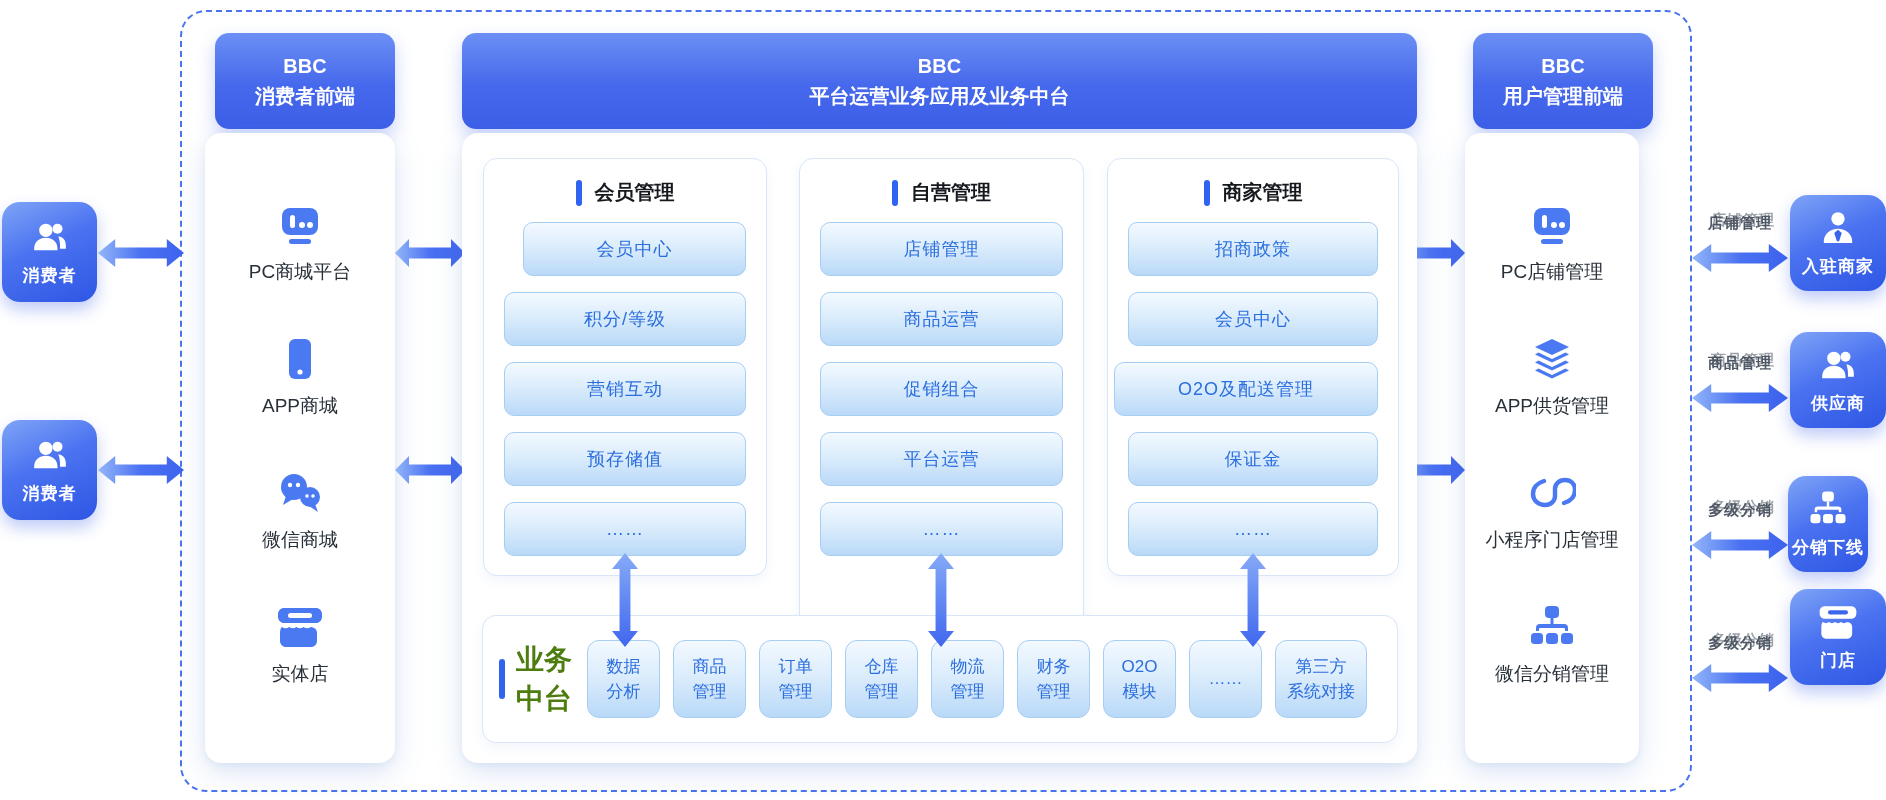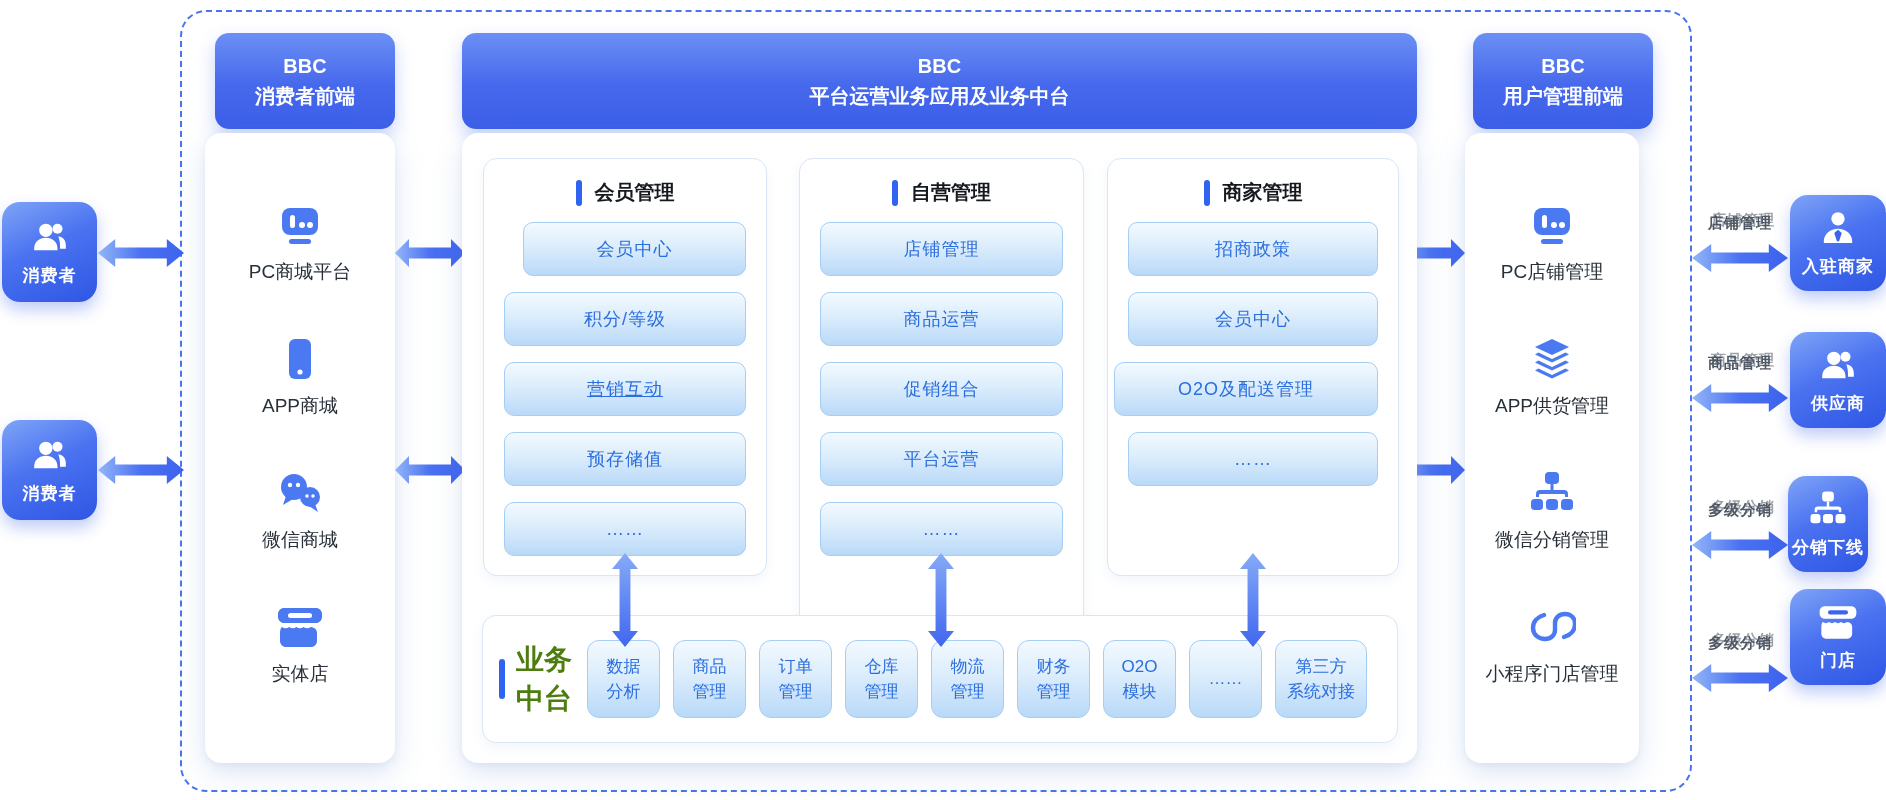--- a/index.html
+++ b/index.html
@@ -147,21 +147,21 @@
   </div>
   <div class="card" style="left:462px;top:133px;width:955px;height:630px;">
 
     <div class="subpanel" style="left:21px;top:25px;width:284px;height:418px;">
       <div class="sp-title">
           <span class="tbar"></span>
           <span style="white-space: pre-line;">会员管理</span>
         </div>
       <div class="btn" style="white-space: pre-line; margin-left: 39px;">会员中心</div>
       <div class="btn" style="white-space: pre-line;">积分/等级</div>
-      <div class="btn" style="white-space: pre-line; text-decoration: underline;">营销互动</div>
+      <div class="btn" style="white-space: pre-line;">营销互动</div>
       <div class="btn" style="white-space: pre-line;">预存储值</div>
       <div class="btn" style="white-space: pre-line;">……</div>
     </div>
 
     <div class="subpanel" style="left:337px;top:25px;width:285px;height:539px;">
       <div class="sp-title">
           <span class="tbar"></span>
           <span style="white-space: pre-line;">自营管理</span>
         </div>
       <div class="btn" style="white-space: pre-line;">店铺管理</div>
@@ -172,20 +172,21 @@
     </div>
 
     <div class="subpanel" style="left:645px;top:25px;width:292px;height:418px;">
       <div class="sp-title">
           <span class="tbar"></span>
           <span style="white-space: pre-line;">商家管理</span>
         </div>
       <div class="btn" style="white-space: pre-line; border-radius: 9px;">招商政策</div>
       <div class="btn" style="white-space: pre-line;">会员中心</div>
       <div class="btn" style="white-space: pre-line; margin-left: 6px;">O2O及配送管理</div>
+      <div class="btn" style="white-space: pre-line;">保证金</div>
       <div class="btn" style="white-space: pre-line;">……</div>
     </div>
 
     <div class="strip" style="left:20px;top:482px;width:916px;height:128px;">
       <div class="strip-title">
         <span class="tbar2"></span>
         <span style="white-space: pre-line;">业务
 中台</span>
       </div>
       <div class="chips">
@@ -232,36 +233,36 @@
     <div class="side-item">
       <svg viewBox="0 0 48 48" fill="currentColor">
           <path d="M24 4l17 8-17 8L7 12z"></path>
           <path d="M24 24l13.5-6.4L41 19.5 24 27.5 7 19.5l3.5-1.9z"></path>
           <path d="M24 32l13.5-6.4L41 27.5 24 35.5 7 27.5l3.5-1.9z"></path>
           <path d="M24 40l13.5-6.4L41 35.5 24 43.5 7 35.5l3.5-1.9z"></path>
         </svg>
       <span class="lbl" style="white-space: pre-line;">APP供货管理</span>
     </div>
     <div class="side-item">
+      <svg viewBox="0 0 48 48" fill="none" stroke="currentColor" stroke-width="4.4" stroke-linecap="round">
+          <path d="M16 12c-7 2-11 7-11 13 0 7 6 11 12 11 6 0 10-4 10-9V20c0-5 4-9 10-9s10 4 10 10c0 6-4 11-11 13"></path>
+        </svg>
+      <span class="lbl" style="white-space: pre-line;">小程序门店管理</span>
+    </div>
+    <div class="side-item">
       <svg viewBox="0 0 48 48" fill="currentColor">
           <rect x="17" y="3" width="14" height="12" rx="4"></rect>
           <path d="M22.5 15h3v7h-3z"></path>
           <path d="M8 25a4 4 0 014-4h24a4 4 0 014 4v3h-3v-2a1 1 0 00-1-1H12a1 1 0 00-1 1v2H8z"></path>
           <rect x="3" y="30" width="12" height="11" rx="3.5"></rect>
           <rect x="18" y="30" width="12" height="11" rx="3.5"></rect>
           <rect x="33" y="30" width="12" height="11" rx="3.5"></rect>
         </svg>
       <span class="lbl" style="white-space: pre-line;">微信分销管理</span>
     </div>
-    <div class="side-item">
-      <svg viewBox="0 0 48 48" fill="none" stroke="currentColor" stroke-width="4.4" stroke-linecap="round">
-          <path d="M16 12c-7 2-11 7-11 13 0 7 6 11 12 11 6 0 10-4 10-9V20c0-5 4-9 10-9s10 4 10 10c0 6-4 11-11 13"></path>
-        </svg>
-      <span class="lbl" style="white-space: pre-line;">小程序门店管理</span>
-    </div>
   </div>
 
   <div class="glabel" style="left:1692px;top:214px;">
     <span class="g2" style="white-space: pre-line;">店铺管理</span>
     <span class="g1" style="white-space: pre-line;">店铺管理</span>
   </div>
   <div class="h-arrow" style="left:1692px;top:244px;width:96px;height:28px;"></div>
   <div class="actor" style="left:1790px;top:195px;width:96px;height:96px;">
     <svg viewBox="0 0 48 48" fill="currentColor">
         <circle cx="24" cy="13" r="8"></circle>

